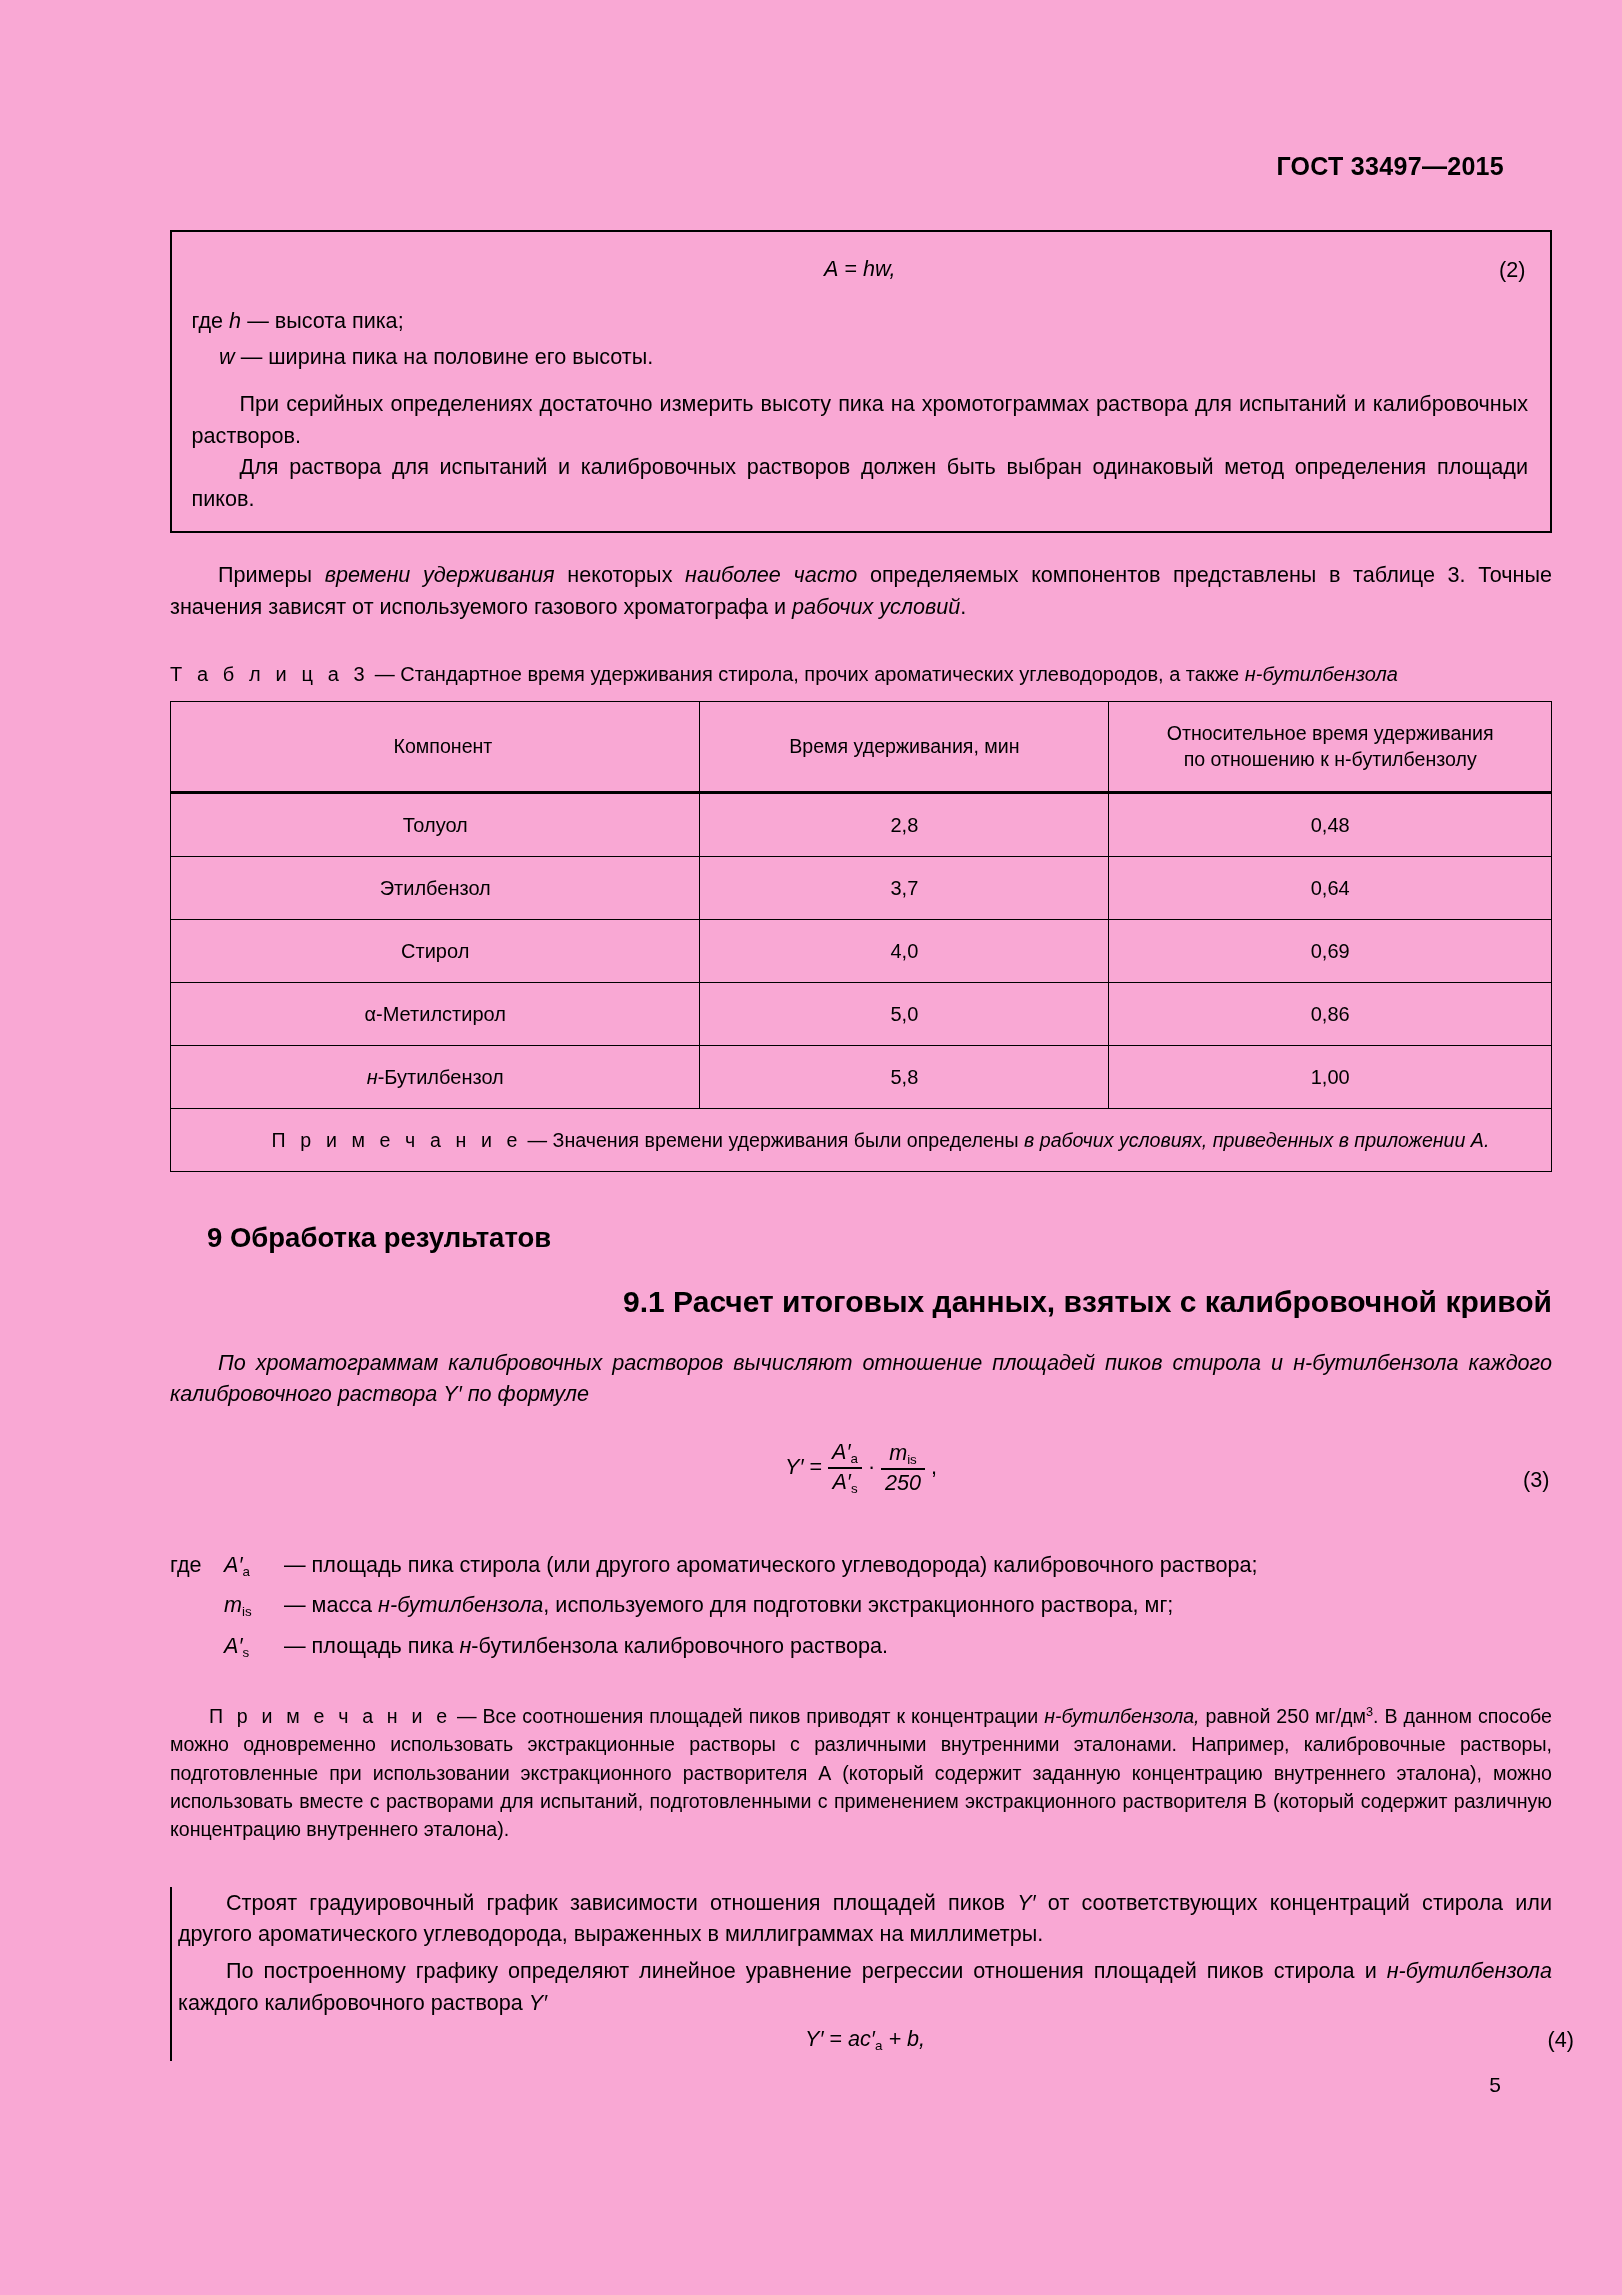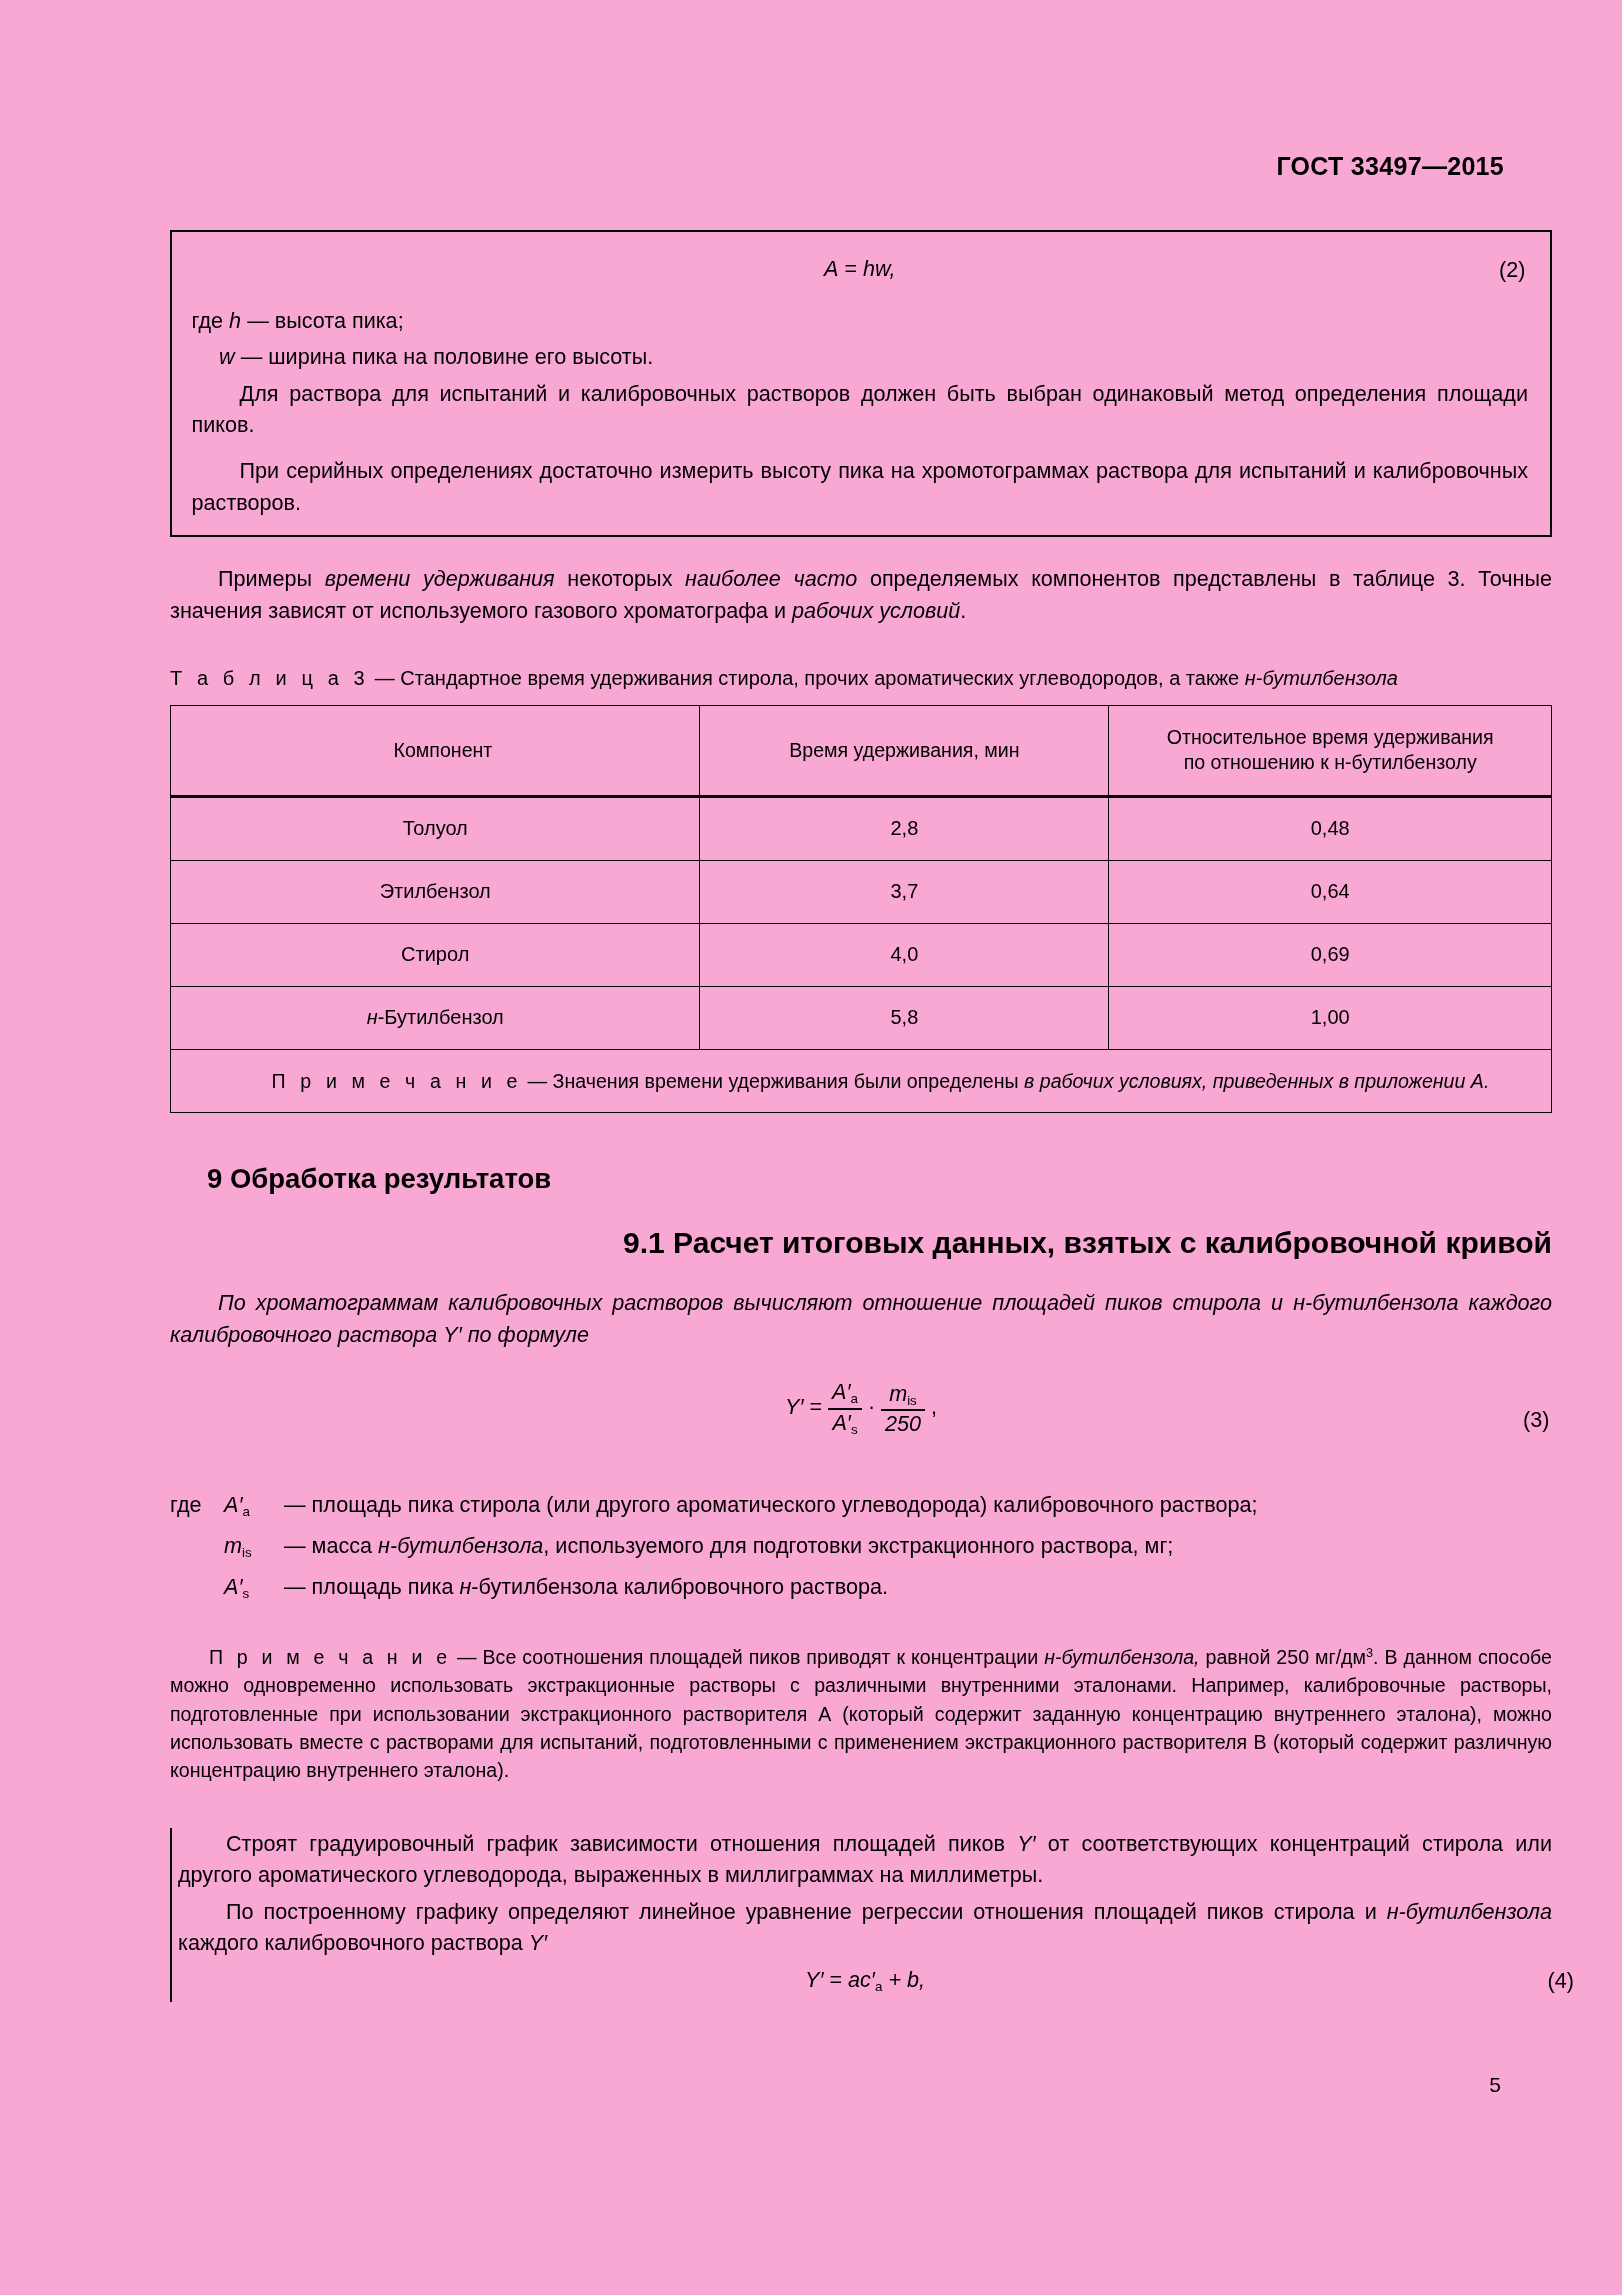--- a/index.html
+++ b/index.html
@@ -245,22 +245,22 @@
         <span>—</span>
         <span>высота пика;</span>
       </div>
 
       <div class="where-line indent">
         <span class="italic">w</span>
         <span>—</span>
         <span>ширина пика на половине его высоты.</span>
       </div>
 
+      <p class="para" style="margin-top:14.4px;">При серийных определениях достаточно измерить высоту пика на хромотограммах раствора для испытаний и калибровочных растворов.</p>
       <p class="para">Для раствора для испытаний и калибровочных растворов должен быть выбран одинаковый метод определения площади пиков.</p>
-      <p class="para" style="margin-top:14.4px;">При серийных определениях достаточно измерить высоту пика на хромотограммах раствора для испытаний и калибровочных растворов.</p>
     </div>
 
     <p class="para after-box"><span>Примеры </span><span class="italic">времени удерживания</span><span> некоторых </span><span class="italic">наиболее часто</span><span> определяемых компонентов представлены в таблице 3. Точные значения зависят от используемого газового хроматографа и </span><span class="italic">рабочих условий</span><span>.</span></p>
 
     <div class="table-caption"><span class="sp-title">Т а б л и ц а  3</span> <span>—</span> <span>Стандартное время удерживания стирола, прочих ароматических углеводородов, а также </span><span class="italic">н-бутилбензола</span></div>
 
     <table class="t3">
       <thead>
         <tr>
           <th>Компонент</th>
@@ -279,20 +279,25 @@
         </tr>
         <tr>
           <td>Этилбензол</td>
           <td>3,7</td>
           <td>0,64</td>
         </tr>
         <tr>
           <td>Стирол</td>
           <td>4,0</td>
           <td>0,69</td>
+        </tr>
+        <tr>
+          <td>α-Метилстирол</td>
+          <td>5,0</td>
+          <td>0,86</td>
         </tr>
         <tr>
           <td><span class="italic">н</span><span>-Бутилбензол</span></td>
           <td>5,8</td>
           <td>1,00</td>
         </tr>
         <tr>
           <td class="note-cell" colspan="3"><span class="sp-title">П р и м е ч а н и е</span> <span>—</span> <span>Значения времени удерживания были определены </span><span class="italic">в рабочих условиях, приведенных в приложении А.</span></td>
         </tr>
       </tbody>

